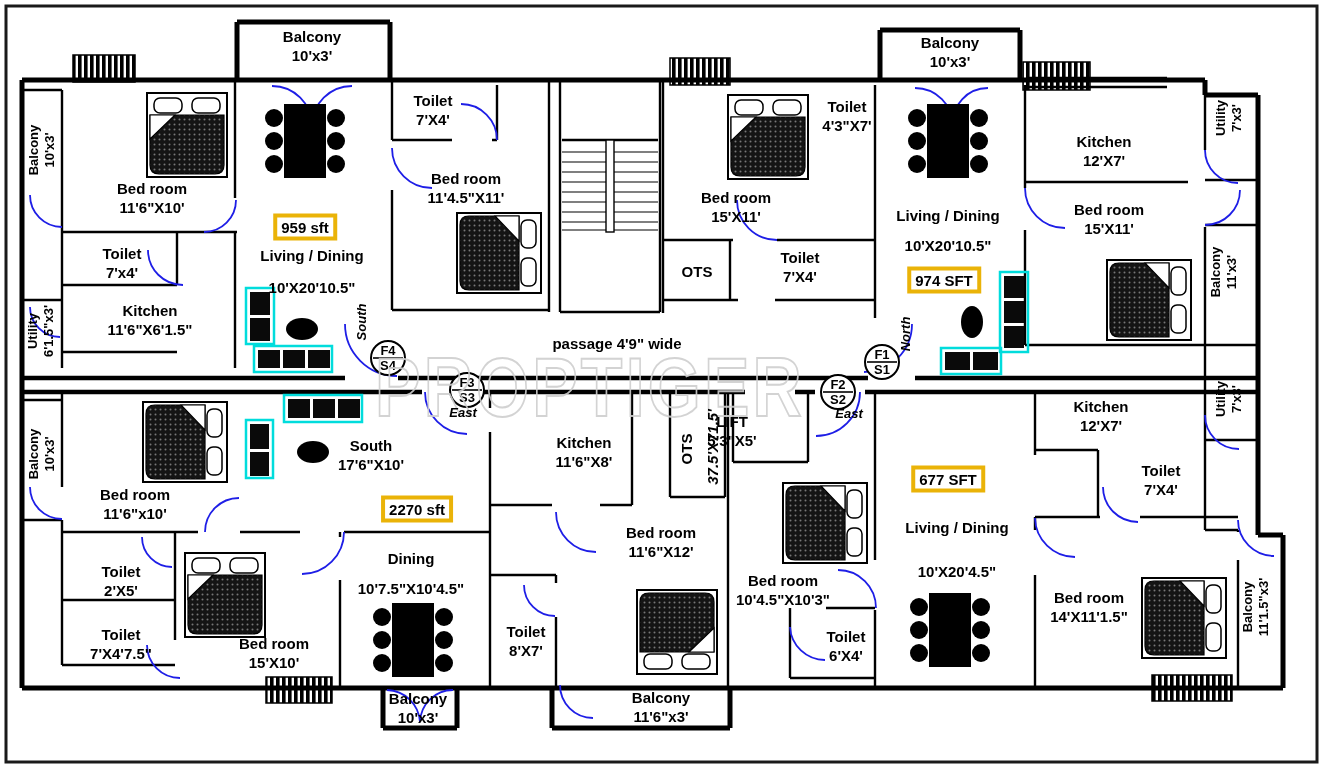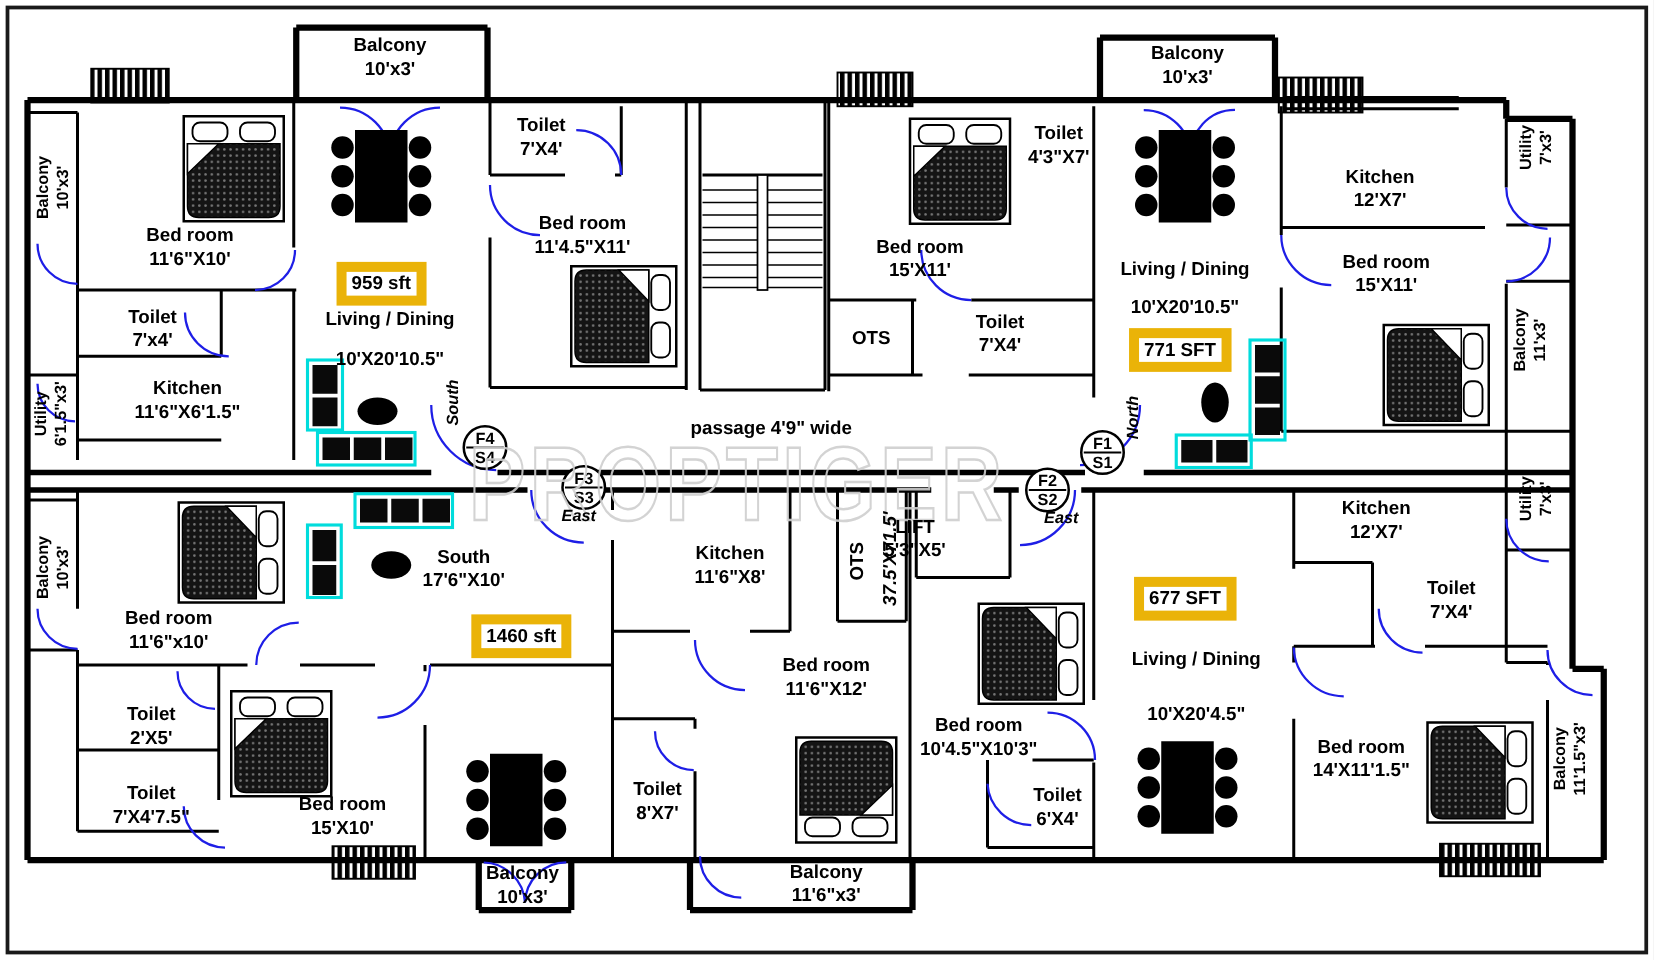--- a/index.html
+++ b/index.html
@@ -12,21 +12,21 @@
   .w2{stroke:#000;stroke-width:2.4;fill:none;}
   .w1{stroke:#000;stroke-width:1.2;fill:none;}
   .door{stroke:#1e1ee6;stroke-width:1.8;fill:none;}
   .cyan{stroke:#00dcdc;stroke-width:2.5;fill:none;}
   .lbl{position:absolute;transform:translate(-50%,-50%);text-align:center;
        font-weight:bold;font-size:15px;line-height:19px;color:#000;white-space:nowrap;}
   .sm{font-size:13px;line-height:16px;}
   .vert{transform:translate(-50%,-50%) rotate(-90deg);}
   .ital{font-style:italic;}
   .g30{line-height:30px;} .g32{line-height:32px;} .g44{line-height:44px;}
-  .box{position:absolute;transform:translate(-50%,-50%);border:8px solid #eab308;
+  .box{position:absolute;transform:translate(-50%,-50%);border:4px solid #eab308;
        padding:1px 4px;font-weight:bold;font-size:15px;background:#fff;white-space:nowrap;}
 </style>
 </head>
 <body>
 
 <div class="canvas">
 
 <svg width="1323" height="768" viewBox="0 0 1323 768">
   <defs>
     <pattern id="bedtex" width="5" height="5" patternUnits="userSpaceOnUse">
@@ -260,21 +260,21 @@
 </div>
 <div class="lbl" style="left:697px;top:271px">OTS</div>
 <div class="lbl" style="left:800px;top:267px">
   <div>Toilet</div>
   <div>7'X4'</div>
 </div>
 <div class="lbl g30" style="left:948px;top:231px">
   <div>Living / Dining</div>
   <div>10'X20'10.5"</div>
 </div>
-<div class="box" style="left:944px;top:280px">771 SFT</div>
+<div class="box" style="left:944px;top:280px">974 SFT</div>
 <div class="lbl" style="left:1104px;top:151px">
   <div>Kitchen</div>
   <div>12'X7'</div>
 </div>
 <div class="lbl" style="left:1109px;top:219px">
   <div>Bed room</div>
   <div>15'X11'</div>
 </div>
 <div class="lbl sm vert" style="left:1229px;top:118px">
   <div>Utility</div>
@@ -302,32 +302,36 @@
   <div>10'x3'</div>
 </div>
 <div class="lbl" style="left:135px;top:504px">
   <div>Bed room</div>
   <div>11'6"x10'</div>
 </div>
 <div class="lbl" style="left:371px;top:455px">
   <div>South</div>
   <div>17'6"X10'</div>
 </div>
-<div class="box" style="left:417px;top:509px">1460 sft</div>
+<div class="box" style="left:417px;top:509px">2270 sft</div>
 <div class="lbl" style="left:121px;top:581px">
   <div>Toilet</div>
   <div>2'X5'</div>
 </div>
 <div class="lbl" style="left:121px;top:644px">
   <div>Toilet</div>
   <div>7'X4'7.5"</div>
 </div>
 <div class="lbl" style="left:274px;top:653px">
   <div>Bed room</div>
   <div>15'X10'</div>
+</div>
+<div class="lbl g30" style="left:411px;top:574px">
+  <div>Dining</div>
+  <div>10'7.5"X10'4.5"</div>
 </div>
 <div class="lbl" style="left:418px;top:708px">
   <div>Balcony</div>
   <div>10'x3'</div>
 </div>
 <div class="lbl" style="left:584px;top:452px">
   <div>Kitchen</div>
   <div>11'6"X8'</div>
 </div>
 <div class="lbl" style="left:661px;top:542px">

